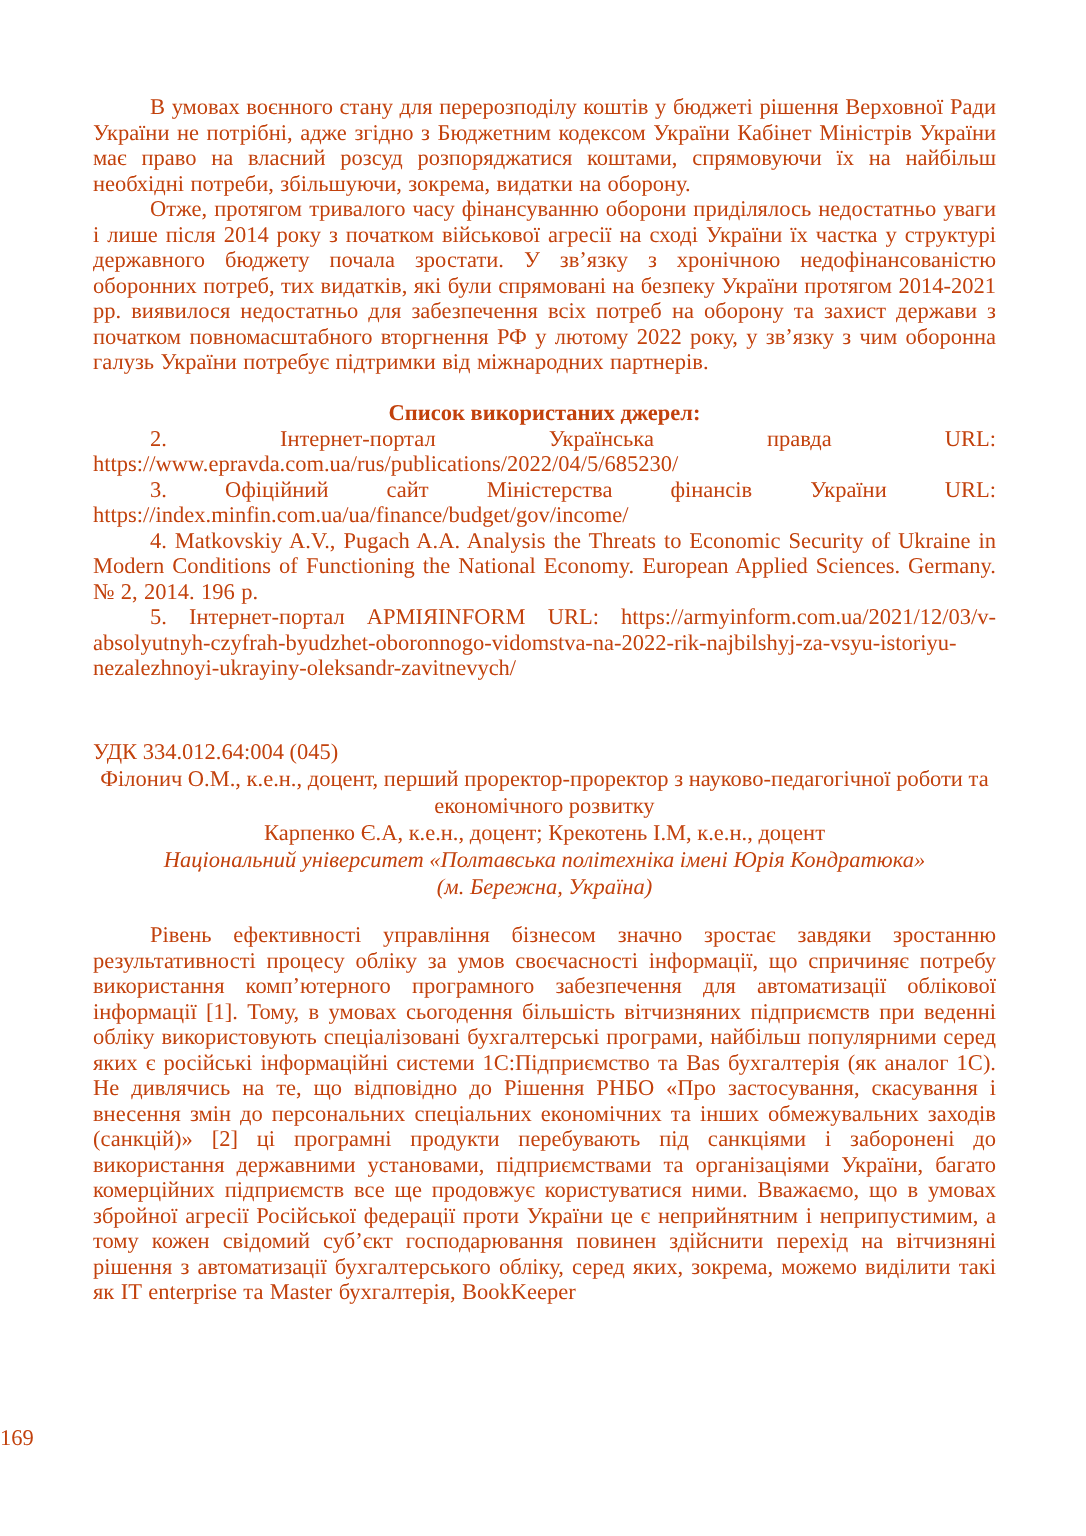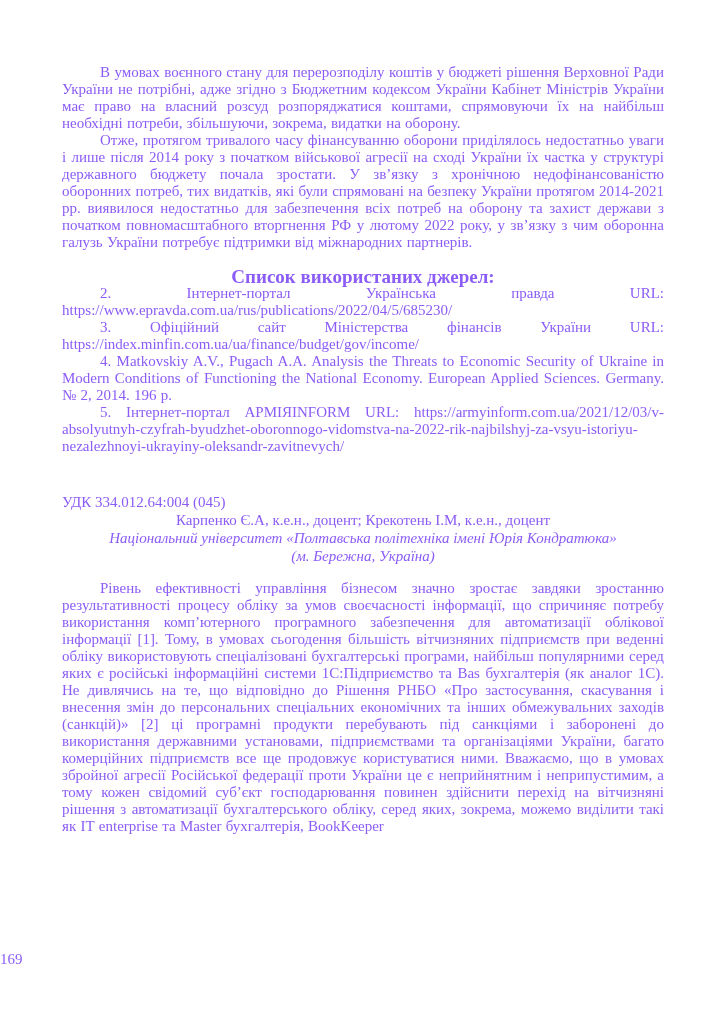--- a/index.html
+++ b/index.html
@@ -5,41 +5,41 @@
   html, body {
     margin: 0;
     padding: 0;
     background: #ffffff;
   }
   .page {
     position: relative;
     width: 724px;
     height: 1024px;
     background: #ffffff;
-    color: #8b5cf6;
+    color: #c2410c;
     font-family: "Liberation Serif", "DejaVu Serif", serif;
     overflow: hidden;
   }
   .content {
     position: absolute;
     left: 62px;
     top: 64px;
     width: 602px;
   }
   .par {
     margin: 0;
     font-size: 15px;
     line-height: 17px;
     text-align: justify;
     text-indent: 38px;
     word-spacing: 0.5px;
   }
   .sources-heading {
     margin: 17px 0 0 0;
-    font-size: 19px;
+    font-size: 15px;
     line-height: 17px;
     font-weight: bold;
     text-align: center;
     text-indent: 0;
   }
   .udc {
     margin: 38px 0 0 0;
     font-size: 15px;
     line-height: 18px;
     text-align: left;
@@ -86,20 +86,21 @@
 
     <p class="sources-heading">Список використаних джерел:</p>
 
     <p class="par">2. Інтернет-портал Українська правда URL: https://www.epravda.com.ua/rus/publications/2022/04/5/685230/</p>
     <p class="par">3. Офіційний сайт Міністерства фінансів України URL: https://index.minfin.com.ua/ua/finance/budget/gov/income/</p>
     <p class="par">4. Matkovskiy A.V., Pugach A.A. Analysis the Threats to Economic Security of Ukraine in Modern Conditions of Functioning the National Economy. European Applied Sciences. Germany. № 2, 2014. 196 p.</p>
     <p class="par">5. Інтернет-портал АРМІЯINFORM URL: https://armyinform.com.ua/2021/12/03/v-absolyutnyh-czyfrah-byudzhet-oboronnogo-vidomstva-na-2022-rik-najbilshyj-za-vsyu-istoriyu-nezalezhnoyi-ukrayiny-oleksandr-zavitnevych/</p>
 
     <p class="udc">УДК 334.012.64:004 (045)</p>
 
+    <p class="center-line">Філонич О.М., к.е.н., доцент, перший проректор-проректор з науково-педагогічної роботи та економічного розвитку</p>
     <p class="center-line">Карпенко Є.А, к.е.н., доцент; Крекотень І.М, к.е.н., доцент</p>
     <p class="center-line italic">Національний університет «Полтавська політехніка імені Юрія Кондратюка»</p>
     <p class="center-line italic">(м. Бережна, Україна)</p>
 
 
     <p class="par article-body">Рівень ефективності управління бізнесом значно зростає завдяки зростанню результативності процесу обліку за умов своєчасності інформації, що спричиняє потребу використання комп’ютерного програмного забезпечення для автоматизації облікової інформації [1]. Тому, в умовах сьогодення більшість вітчизняних підприємств при веденні обліку використовують спеціалізовані бухгалтерські програми, найбільш популярними серед яких є російські інформаційні системи 1С:Підприємство та Bas бухгалтерія (як аналог 1С). Не дивлячись на те, що відповідно до Рішення РНБО «Про застосування, скасування і внесення змін до персональних спеціальних економічних та інших обмежувальних заходів (санкцій)» [2] ці програмні продукти перебувають під санкціями і заборонені до використання державними установами, підприємствами та організаціями України, багато комерційних підприємств все ще продовжує користуватися ними. Вважаємо, що в умовах збройної агресії Російської федерації проти України це є неприйнятним і неприпустимим, а тому кожен свідомий суб’єкт господарювання повинен здійснити перехід на вітчизняні рішення з автоматизації бухгалтерського обліку, серед яких, зокрема, можемо виділити такі як ІТ enterprise та Master бухгалтерія, BookKeeper</p>
 
   </div>
 
   <div class="page-number">169</div>

